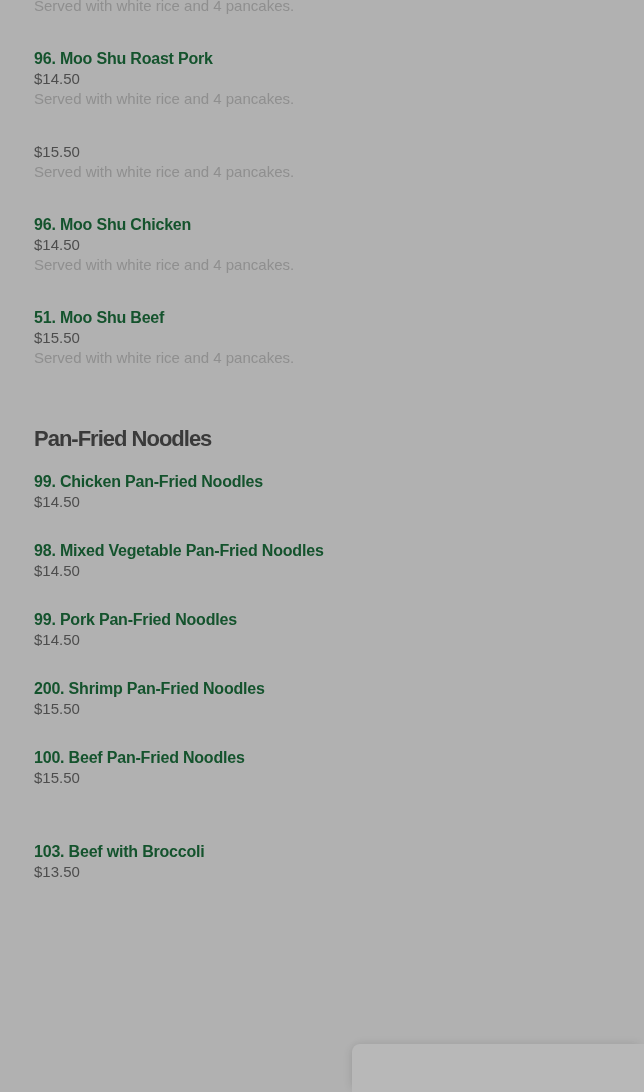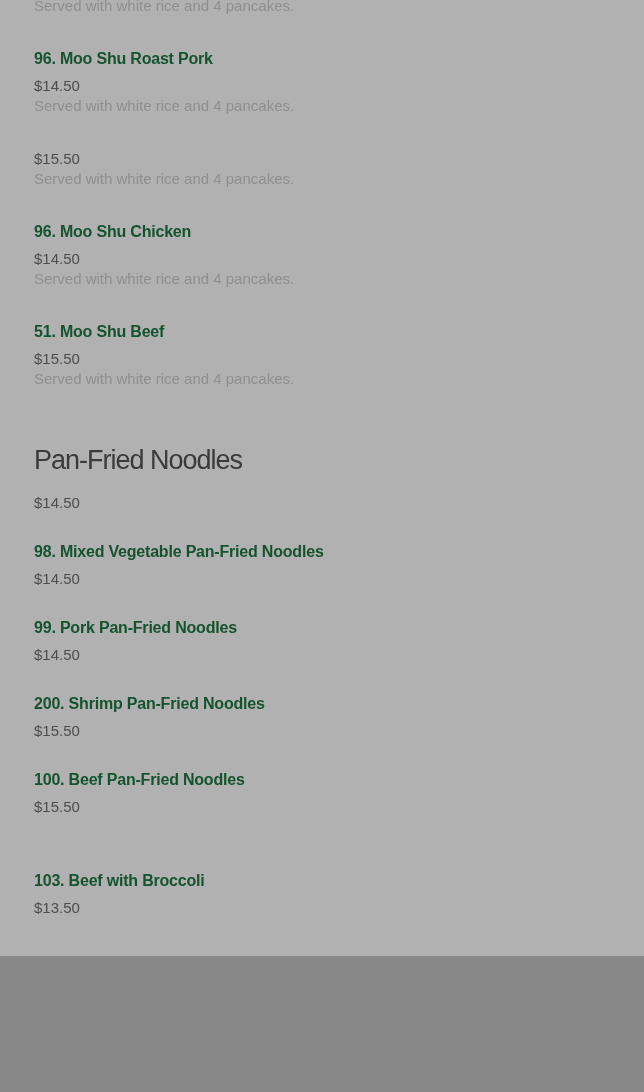--- a/index.html
+++ b/index.html
@@ -3,58 +3,57 @@
 <meta charset="utf-8">
 <style>
   html, body {
     margin: 0;
     padding: 0;
     background: #888;
   }
   .page {
     position: relative;
     width: 644px;
-    height: 956px;
+    height: 1092px;
     overflow: hidden;
     background: #b1b1b1;
     font-family: "Liberation Sans", sans-serif;
     -webkit-font-smoothing: antialiased;
   }
   .menu {
     position: absolute;
     left: 34px;
     right: 34px;
     top: 0;
   }
   .menu-section {
     margin-top: 54px;
   }
   .menu-section:first-child {
     margin-top: -4px;
   }
   .section-heading {
     margin: 0 0 16px 0;
-    font-size: 27px;
+    font-size: 22px;
     line-height: 34px;
-    font-weight: 400;
+    font-weight: 700;
     letter-spacing: -1px;
     color: #3a3a3a;
   }
   .menu-item { display: block; }
   .menu-item + .menu-item { margin-top: 29px; }
   .menu-item.has-desc + .menu-item { margin-top: 33px; }
   .item-title {
     font-size: 16px;
     line-height: 20px;
     font-weight: 700;
     letter-spacing: -0.2px;
     color: #14532d;
   }
   .item-price {
-    margin-top: 7px;
     font-size: 15px;
     line-height: 20px;
     color: #4d4d4d;
   }
   .item-desc {
     font-size: 15px;
     line-height: 20px;
     color: #8f8f8f;
   }
   
@@ -95,20 +94,21 @@
         </div>
         <div class="menu-item has-desc">
           <div class="item-title">51. Moo Shu Beef</div>
           <div class="item-price">$15.50</div>
           <div class="item-desc">Served with white rice and 4 pancakes.</div>
         </div>
       </section>
       <section class="menu-section">
         <h2 class="section-heading">Pan-Fried Noodles</h2>
         <div class="menu-item">
+          <div class="item-title">99. Chicken Pan-Fried Noodles</div>
           <div class="item-price">$14.50</div>
         </div>
         <div class="menu-item">
           <div class="item-title">98. Mixed Vegetable Pan-Fried Noodles</div>
           <div class="item-price">$14.50</div>
         </div>
         <div class="menu-item">
           <div class="item-title">99. Pork Pan-Fried Noodles</div>
           <div class="item-price">$14.50</div>
         </div>

